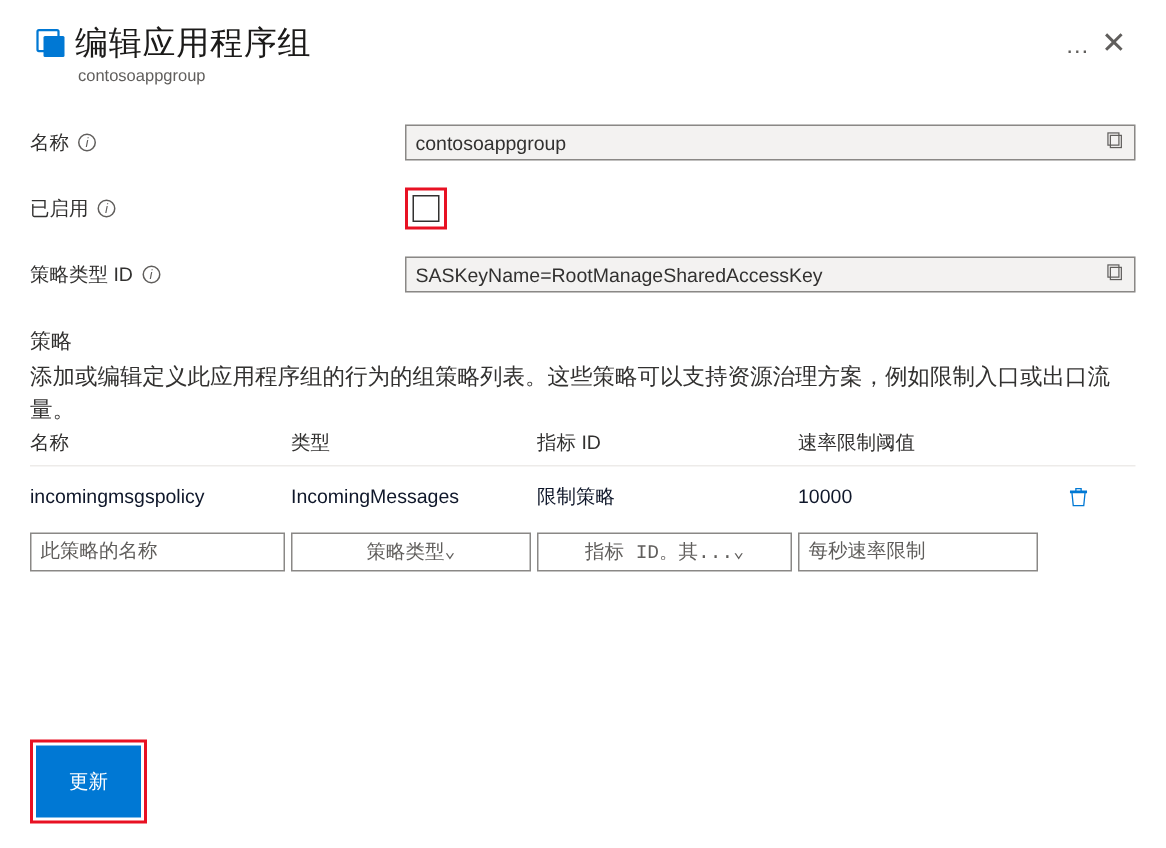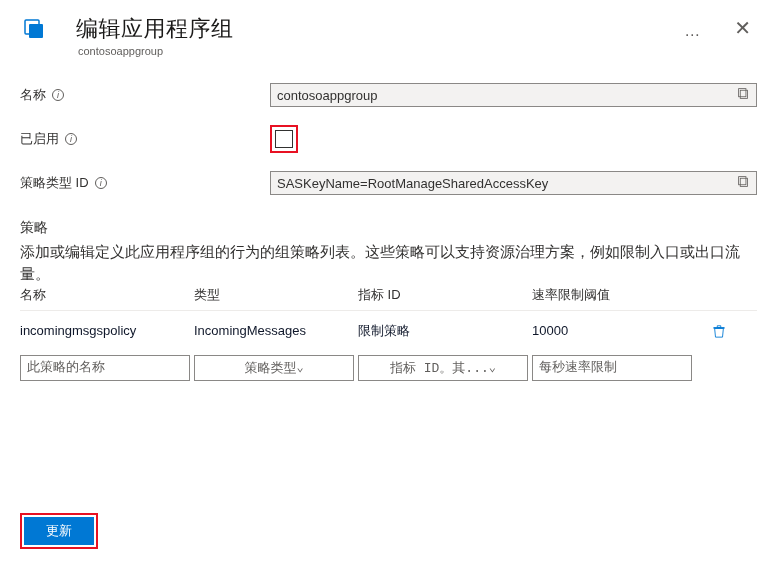--- a/index.html
+++ b/index.html
@@ -11,21 +11,21 @@
       width: 777px;
       height: 565px;
       position: relative;
       padding: 14px 20px 16px 20px;
     }
 
     
     .header {
       display: flex;
       align-items: flex-start;
-      gap: 28px;
+      gap: 2px;
       margin-bottom: 26px;
     }
     .header .icon-wrap {
       width: 28px; height: 28px;
       display: flex; align-items: center; justify-content: center;
       color: #0078d4;
       padding-top: 2px;
     }
     .header .title-block { flex: 1; }
     .header .title {
@@ -145,21 +145,21 @@
     }
     .update-btn-wrap {
       border: 2px solid #e81123;
       padding: 2px;
       display: inline-block;
     }
     .update-btn {
       background: #0078d4;
       color: #fff;
       border: none;
-      padding: 5px 22px;
+      padding: 15px 22px;
       font-size: 13px;
       cursor: pointer;
       font-family: inherit;
     }
     input::placeholder { color: #605e5c; }
   </style>
 </head>
 <body>
 
 <div class="header">

